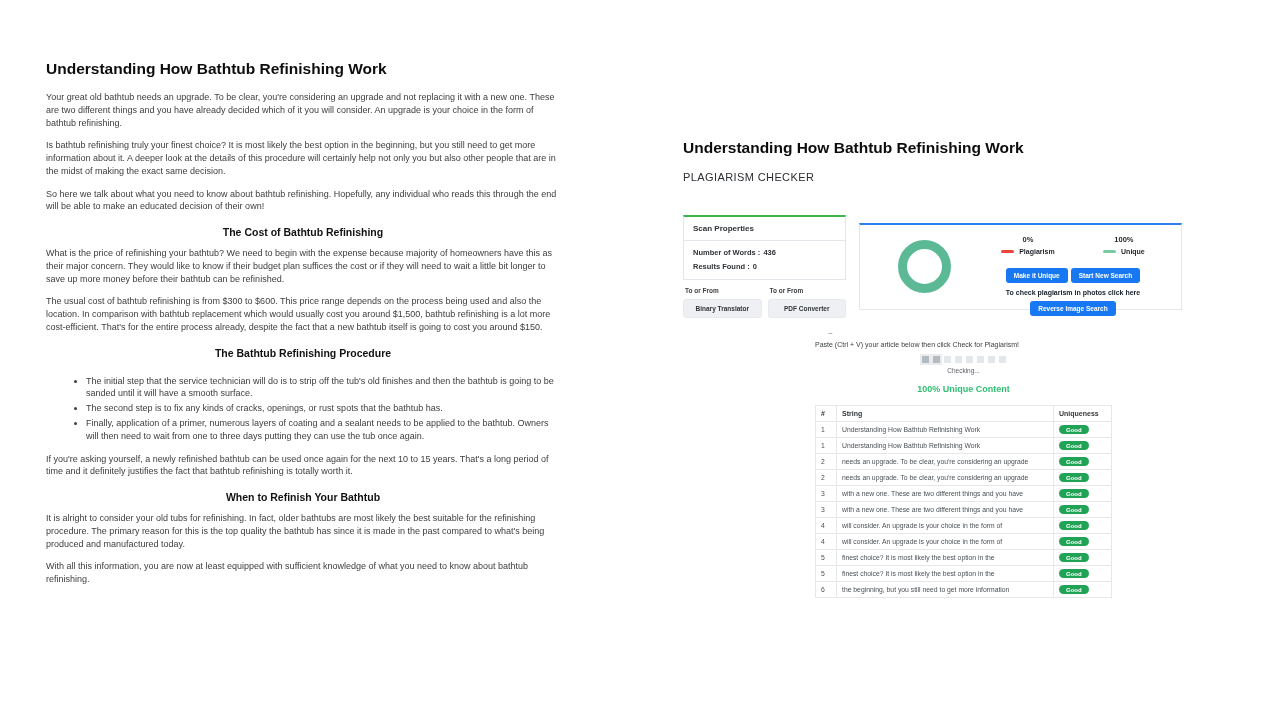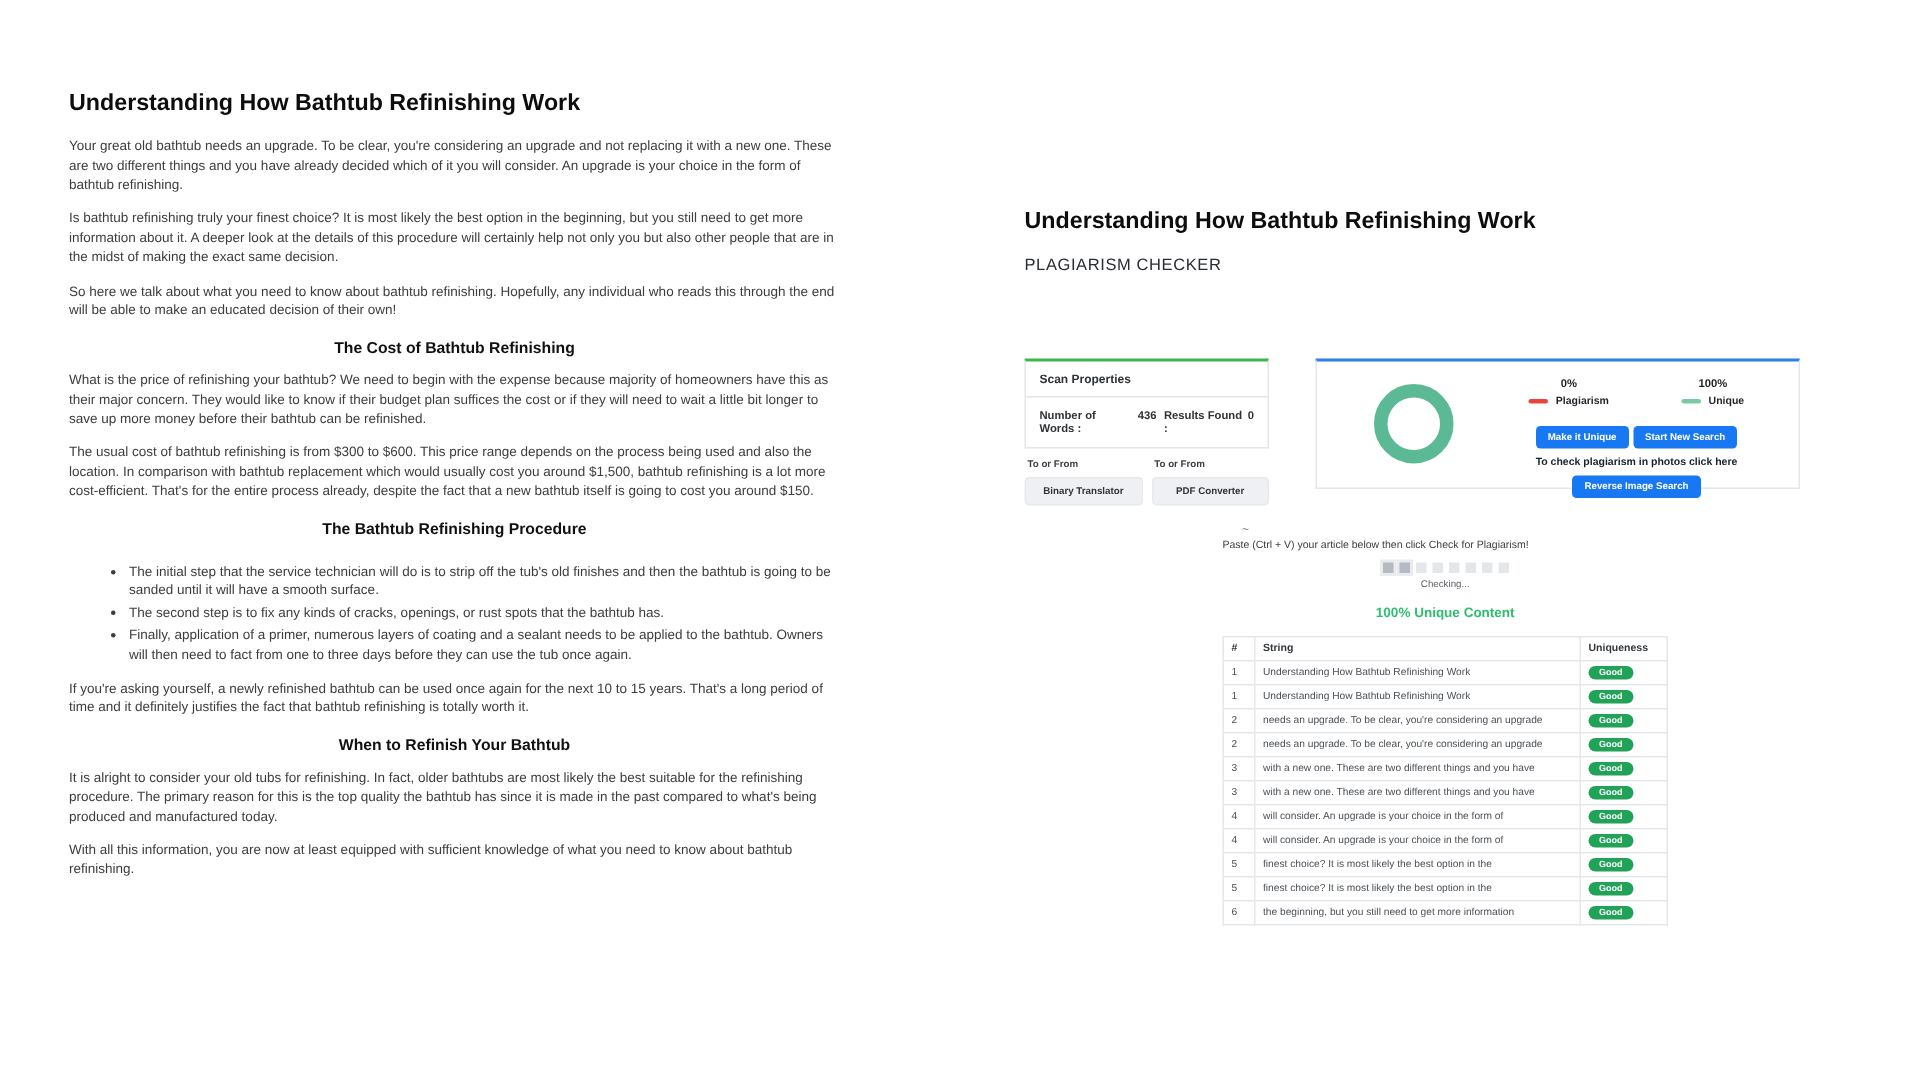--- a/index.html
+++ b/index.html
@@ -12,26 +12,26 @@
   .doc-page p { font-size: 9px; line-height: 1.42; color: #3d3d3d; margin: 0 0 10px; }
   .doc-page h2 { font-size: 10.5px; font-weight: 700; color: #111111; margin: 13px 0 9px; text-align: center; }
   .doc-page ul { margin: 16px 0 10px; padding-left: 40px; }
   .doc-page li { font-size: 9px; line-height: 1.42; color: #3d3d3d; margin-bottom: 2px; }
 
   
   .checker { position: absolute; left: 683px; top: 139px; width: 530px; }
   .checker h1 { font-size: 15.5px; font-weight: 700; color: #0d0d0d; }
   .subtitle { font-size: 11px; color: #2a2d31; margin-top: 14px; letter-spacing: 0.4px; }
 
-  .cards { margin-top: 56px; display: flex; gap: 31px; align-items: flex-start; }
+  .cards { margin-top: 32px; display: flex; gap: 13px; align-items: center; }
   .left-col { width: 163px; }
   .scan-card { border: 1px solid #e3e6ea; border-top: 2px solid #3cb54a; background: #fff; }
   .scan-head { padding: 7px 9px; font-size: 8px; font-weight: 700; color: #2f3337;
     border-bottom: 1px solid #e3e6ea; }
-  .scan-body { padding: 7px 9px 8px; display: flex; flex-direction: row; gap: 5px; }
+  .scan-body { padding: 7px 9px 8px; display: flex; flex-direction: column; gap: 5px; }
   .scan-line { font-size: 7.5px; font-weight: 600; color: #2f3337; display: flex; gap: 3px; }
   .conv-row { display: flex; gap: 6px; margin-top: 4px; }
   .conv { flex: 1; }
   .conv-label { font-size: 6.5px; font-weight: 600; color: #3c4043; margin: 3px 0 3px 2px; }
   .conv-btn { width: 100%; background: #eef0f3; border: 1px solid #e7e9ec; border-radius: 3px;
     font-size: 6.5px; font-weight: 700; color: #2f3337; padding: 5px 0; cursor: pointer;
     font-family: inherit; }
 
   .result-card { width: 323px; height: 87px; border: 1px solid #e3e6ea; border-top: 2px solid #2d7ff0;
     display: flex; padding: 8px 12px 10px; }
@@ -79,21 +79,21 @@
       <p>Your great old bathtub needs an upgrade. To be clear, you're considering an upgrade and not replacing it with a new one. These are two different things and you have already decided which of it you will consider. An upgrade is your choice in the form of bathtub refinishing.</p>
       <p>Is bathtub refinishing truly your finest choice? It is most likely the best option in the beginning, but you still need to get more information about it. A deeper look at the details of this procedure will certainly help not only you but also other people that are in the midst of making the exact same decision.</p>
       <p>So here we talk about what you need to know about bathtub refinishing. Hopefully, any individual who reads this through the end will be able to make an educated decision of their own!</p>
       <h2>The Cost of Bathtub Refinishing</h2>
       <p>What is the price of refinishing your bathtub? We need to begin with the expense because majority of homeowners have this as their major concern. They would like to know if their budget plan suffices the cost or if they will need to wait a little bit longer to save up more money before their bathtub can be refinished.</p>
       <p>The usual cost of bathtub refinishing is from $300 to $600. This price range depends on the process being used and also the location. In comparison with bathtub replacement which would usually cost you around $1,500, bathtub refinishing is a lot more cost-efficient. That's for the entire process already, despite the fact that a new bathtub itself is going to cost you around $150.</p>
       <h2>The Bathtub Refinishing Procedure</h2>
       <ul>
         <li>The initial step that the service technician will do is to strip off the tub's old finishes and then the bathtub is going to be sanded until it will have a smooth surface.</li>
         <li>The second step is to fix any kinds of cracks, openings, or rust spots that the bathtub has.</li>
-        <li>Finally, application of a primer, numerous layers of coating and a sealant needs to be applied to the bathtub. Owners will then need to fact from one to three days before they can use the tub once again.</li>
+        <li>Finally, application of a primer, numerous layers of coating and a sealant needs to be applied to the bathtub. Owners will then need to wait from one to three days putting they can use the tub once again.</li>
       </ul>
       <p>If you're asking yourself, a newly refinished bathtub can be used once again for the next 10 to 15 years. That's a long period of time and it definitely justifies the fact that bathtub refinishing is totally worth it.</p>
       <h2>When to Refinish Your Bathtub</h2>
       <p>It is alright to consider your old tubs for refinishing. In fact, older bathtubs are most likely the best suitable for the refinishing procedure. The primary reason for this is the top quality the bathtub has since it is made in the past compared to what's being produced and manufactured today.</p>
       <p>With all this information, you are now at least equipped with sufficient knowledge of what you need to know about bathtub refinishing.</p>
     </div>
 </div>
 
 <div class="checker">
   <h1>Understanding How Bathtub Refinishing Work</h1>

